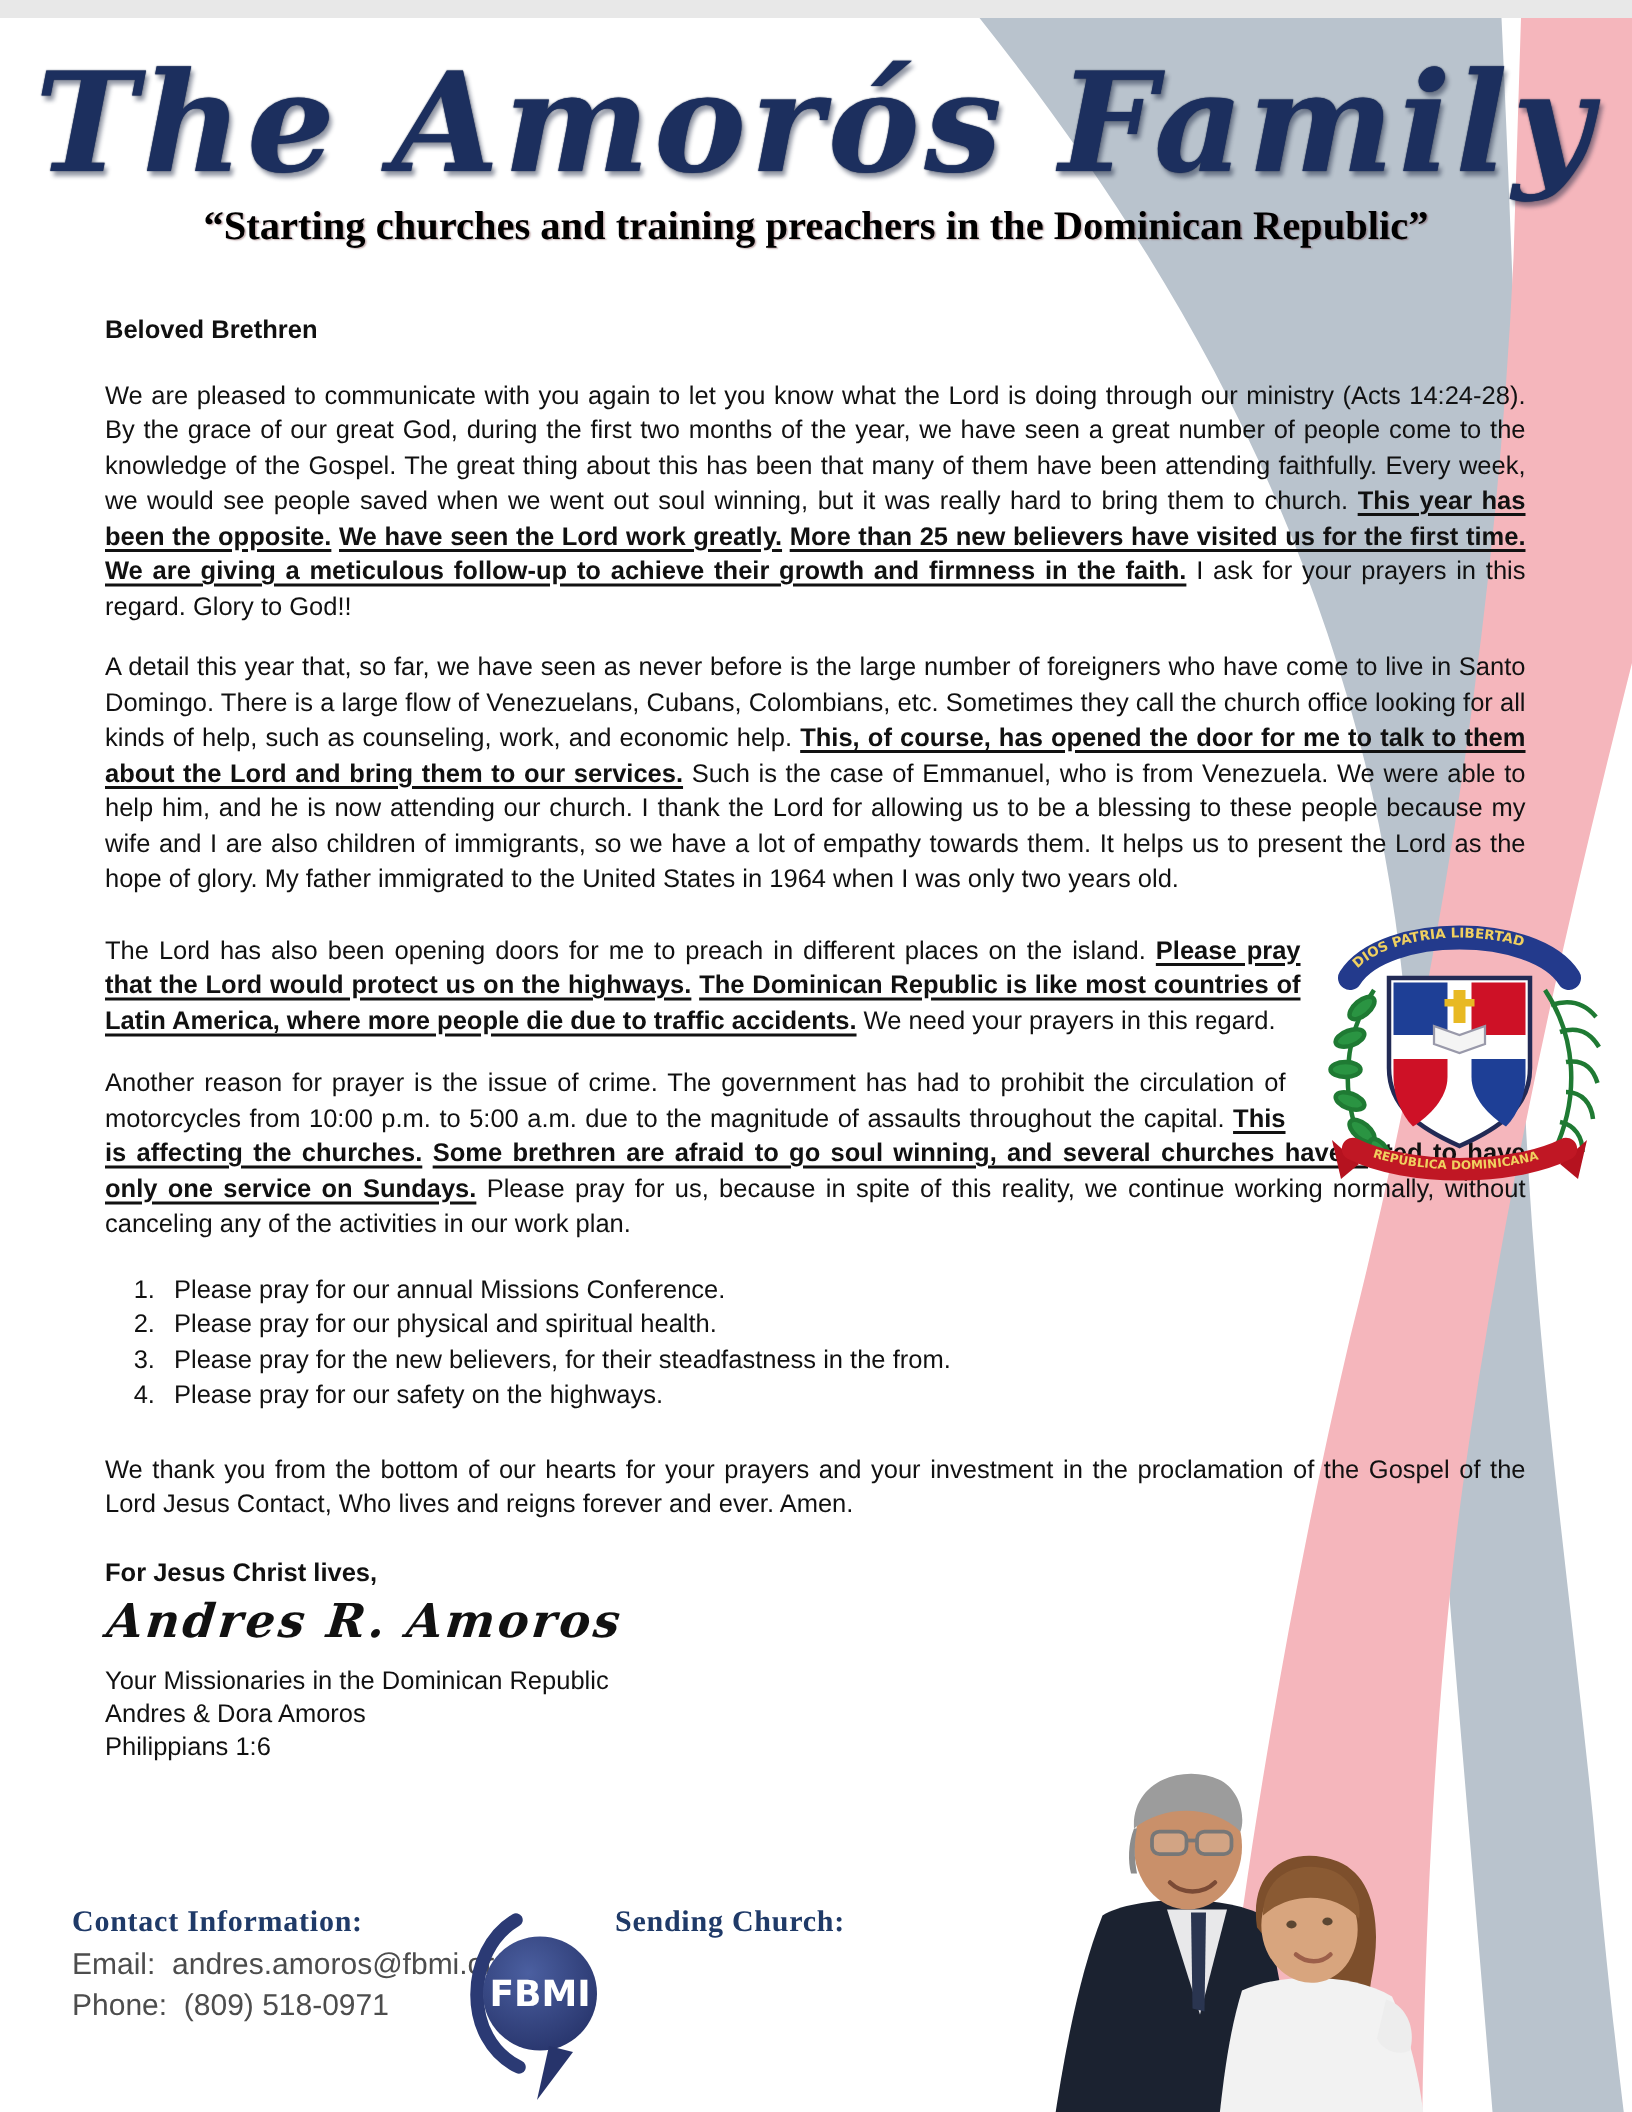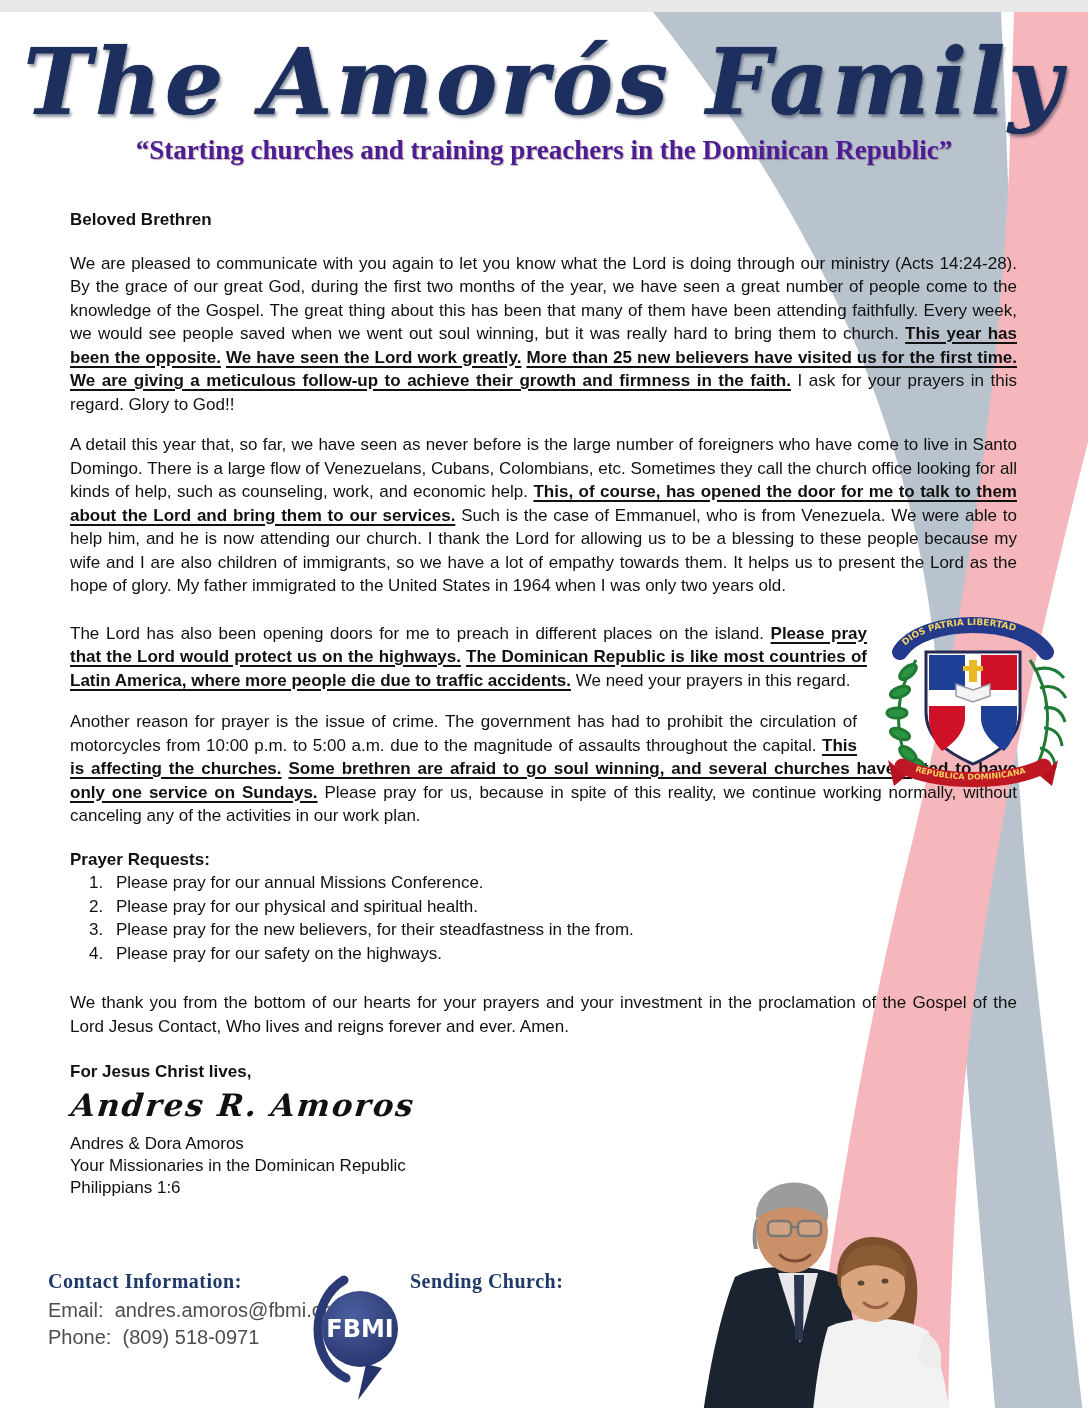--- a/index.html
+++ b/index.html
@@ -12,21 +12,21 @@
   
   .masthead{position:absolute;top:22px;left:0;width:100%;z-index:2;text-align:center;}
   .title{
     font-family:"DejaVu Serif",serif;font-style:italic;font-weight:bold;
     font-size:92px;line-height:1.05;letter-spacing:3px;color:#1c2f5e;
     text-shadow:2px 3px 3px rgba(20,30,60,0.45), 0 0 1px #0e1d3f;
     white-space:nowrap;
   }
   .tagline{
     margin-top:4px;font-family:"Liberation Serif",serif;font-weight:bold;
-    font-size:27px;color:#4c1d95;text-shadow:1px 1px 1px rgba(90,20,30,0.35);
+    font-size:27px;color:#000000;text-shadow:1px 1px 1px rgba(90,20,30,0.35);
   }
   
   .letter{
     position:absolute;left:70px;top:196px;width:947px;z-index:2;
     font-size:17px;line-height:23.5px;
   }
   .date{font-weight:bold;margin:0 0 72px 0;}
   .salutation{font-weight:bold;margin:0 0 20px 0;}
   .para{margin:0;text-align:justify;}
   .p1{margin-bottom:17px;}
@@ -78,34 +78,33 @@
   </div>
 
   <div class="letter">
     <div class="salutation">Beloved Brethren</div>
 
     <p class="para p1"><span>We are pleased to communicate with you again to let you know what the Lord is doing through our ministry (Acts 14:24-28). By the grace of our great God, during the first two months of the year, we have seen a great number of people come to the knowledge of the Gospel. The great thing about this has been that many of them have been attending faithfully. Every week, we would see people saved when we went out soul winning, but it was really hard to bring them to church. </span><span class="seg-bu">This year has been the opposite.</span><span> </span><span class="seg-bu">We have seen the Lord work greatly.</span><span> </span><span class="seg-bu">More than 25 new believers have visited us for the first time.</span><span> </span><span class="seg-bu">We are giving a meticulous follow-up to achieve their growth and firmness in the faith.</span><span> I ask for your prayers in this regard. Glory to God!!</span></p>
     <p class="para p2"><span>A detail this year that, so far, we have seen as never before is the large number of foreigners who have come to live in Santo Domingo. There is a large flow of Venezuelans, Cubans, Colombians, etc. Sometimes they call the church office looking for all kinds of help, such as counseling, work, and economic help. </span><span class="seg-bu">This, of course, has opened the door for me to talk to them about the Lord and bring them to our services.</span><span> Such is the case of Emmanuel, who is from Venezuela. We were able to help him, and he is now attending our church. I thank the Lord for allowing us to be a blessing to these people because my wife and I are also children of immigrants, so we have a lot of empathy towards them. It helps us to present the Lord as the hope of glory. My father immigrated to the United States in 1964 when I was only two years old.</span></p>
     <p class="para p3"><span class="float-sp sp-coat"></span><span><span>The Lord has also been opening doors for me to preach in different places on the island. </span><span class="seg-bu">Please pray that the Lord would protect us on the highways.</span><span> </span><span class="seg-bu">The Dominican Republic is like most countries of Latin America, where more people die due to traffic accidents.</span><span> We need your prayers in this regard.</span></span></p>
     <p class="para p4"><span class="float-sp sp-coat2"></span><span><span>Another reason for prayer is the issue of crime. The government has had to prohibit the circulation of motorcycles from 10:00 p.m. to 5:00 a.m. due to the magnitude of assaults throughout the capital. </span><span class="seg-bu">This is affecting the churches.</span><span> </span><span class="seg-bu">Some brethren are afraid to go soul winning, and several churches have opted to have only one service on Sundays.</span><span> Please pray for us, because in spite of this reality, we continue working normally, without canceling any of the activities in our work plan.</span></span></p>
 
-    <div class="prayer-heading">Prayer Requests:</div>
     <ol class="prayer-list">
       <li>Please pray for our annual Missions Conference.</li>
       <li>Please pray for our physical and spiritual health.</li>
       <li>Please pray for the new believers, for their steadfastness in the from.</li>
       <li>Please pray for our safety on the highways.</li>
     </ol>
 
     <p class="para closing">We thank you from the bottom of our hearts for your prayers and your investment in the proclamation of the Gospel of the Lord Jesus Contact, Who lives and reigns forever and ever. Amen.</p>
     <div class="valediction">For Jesus Christ lives,</div>
     <div class="signature">Andres R. Amoros</div>
     <div class="signoff">
+      <div>Your Missionaries in the Dominican Republic</div>
       <div>Andres &amp; Dora Amoros</div>
-      <div>Your Missionaries in the Dominican Republic</div>
       <div>Philippians 1:6</div>
     </div>
   </div>
 
   <svg class="coat" width="190" height="200" viewBox="0 0 190 200">
     <defs>
       <path id="arcTop" d="M 22,52 C 45,16 145,16 168,52"></path>
       <path id="arcBottom" d="M 24,166 C 60,184 130,184 166,166"></path>
     </defs>
 

